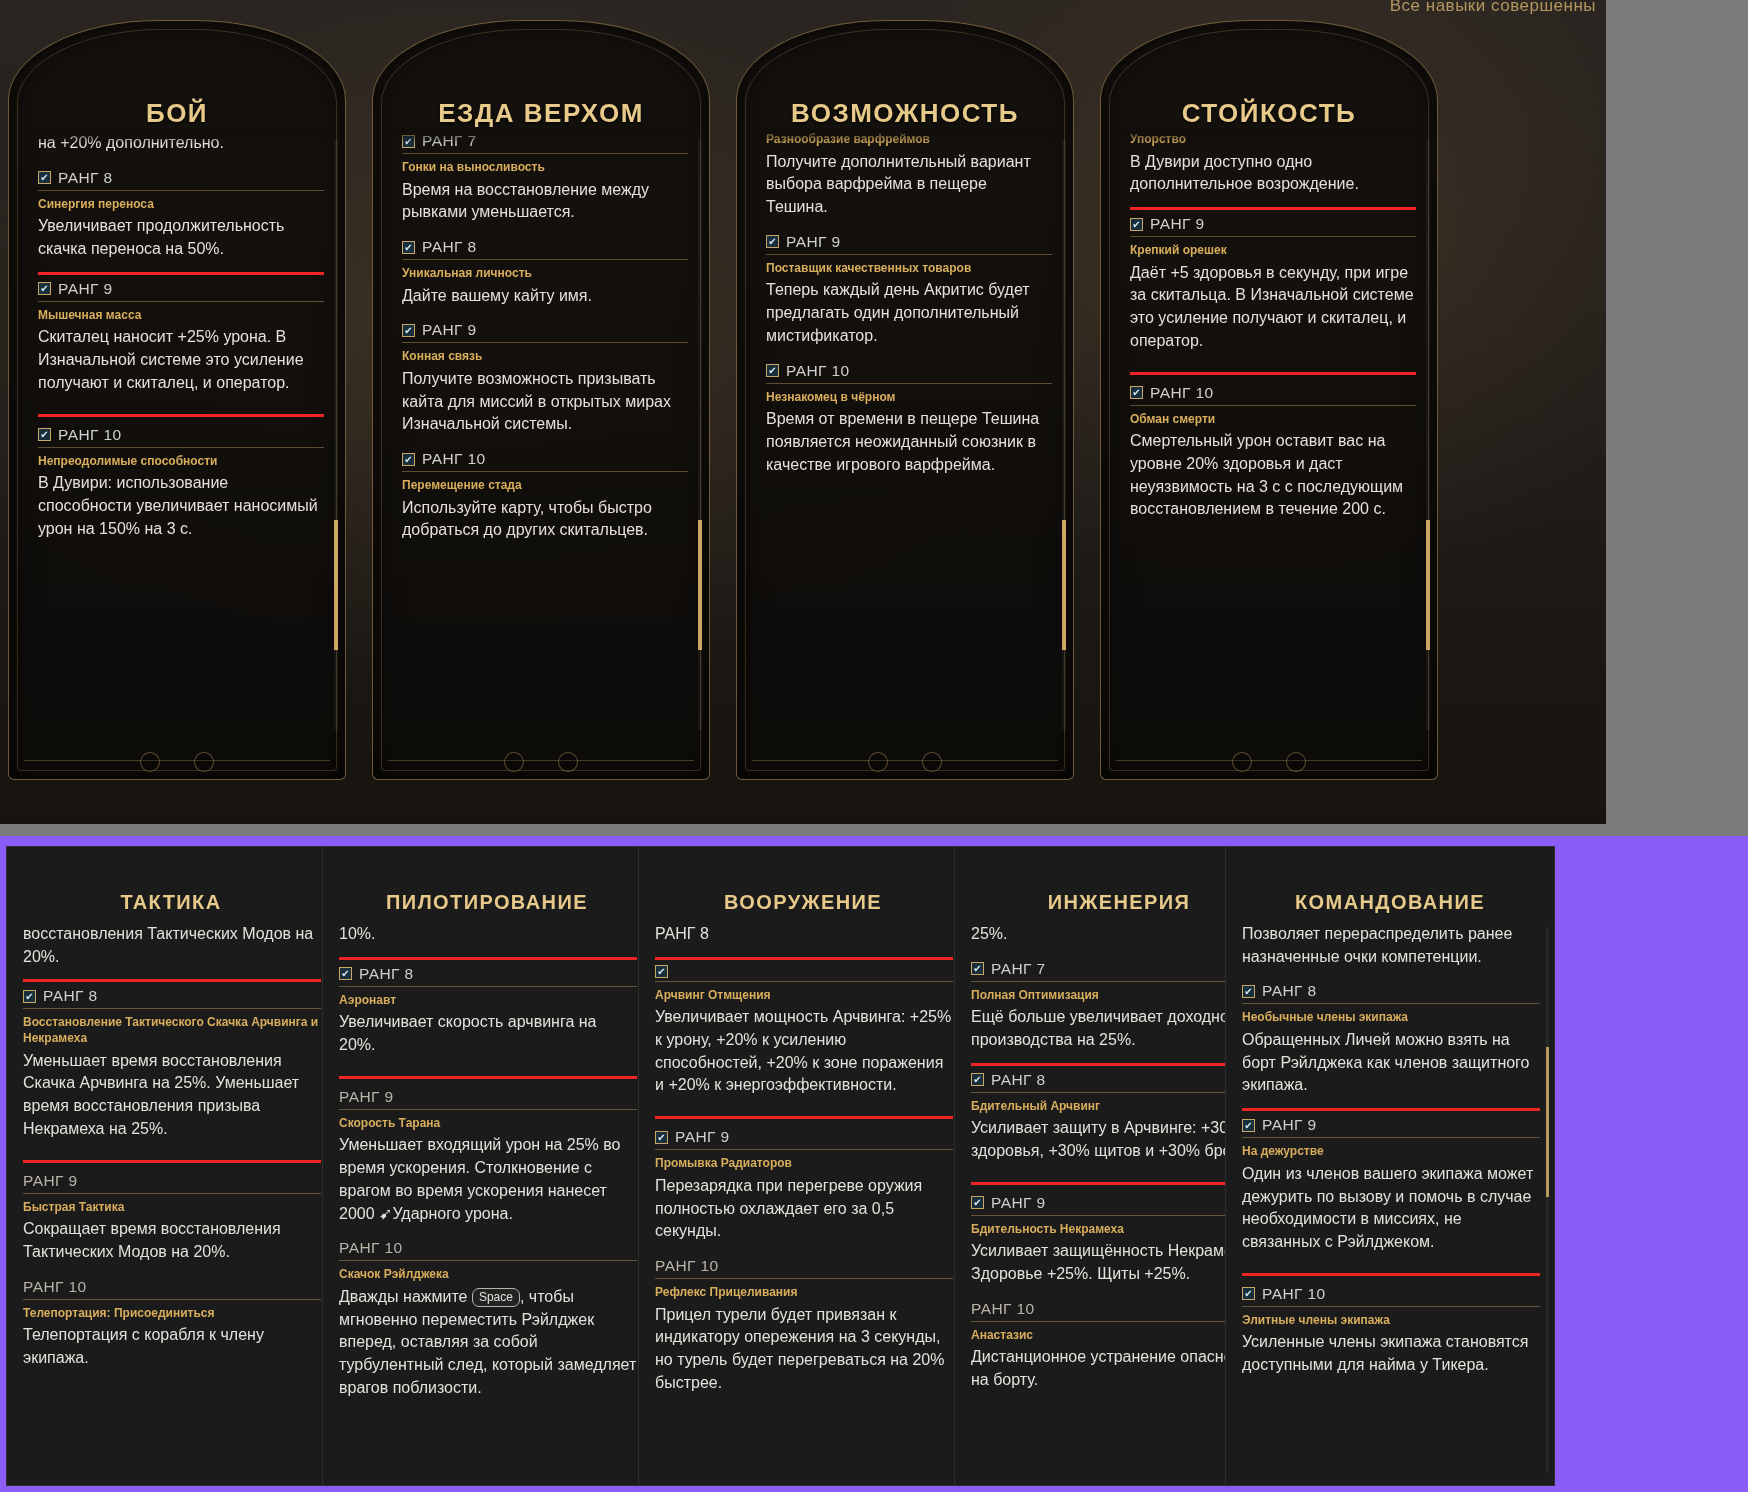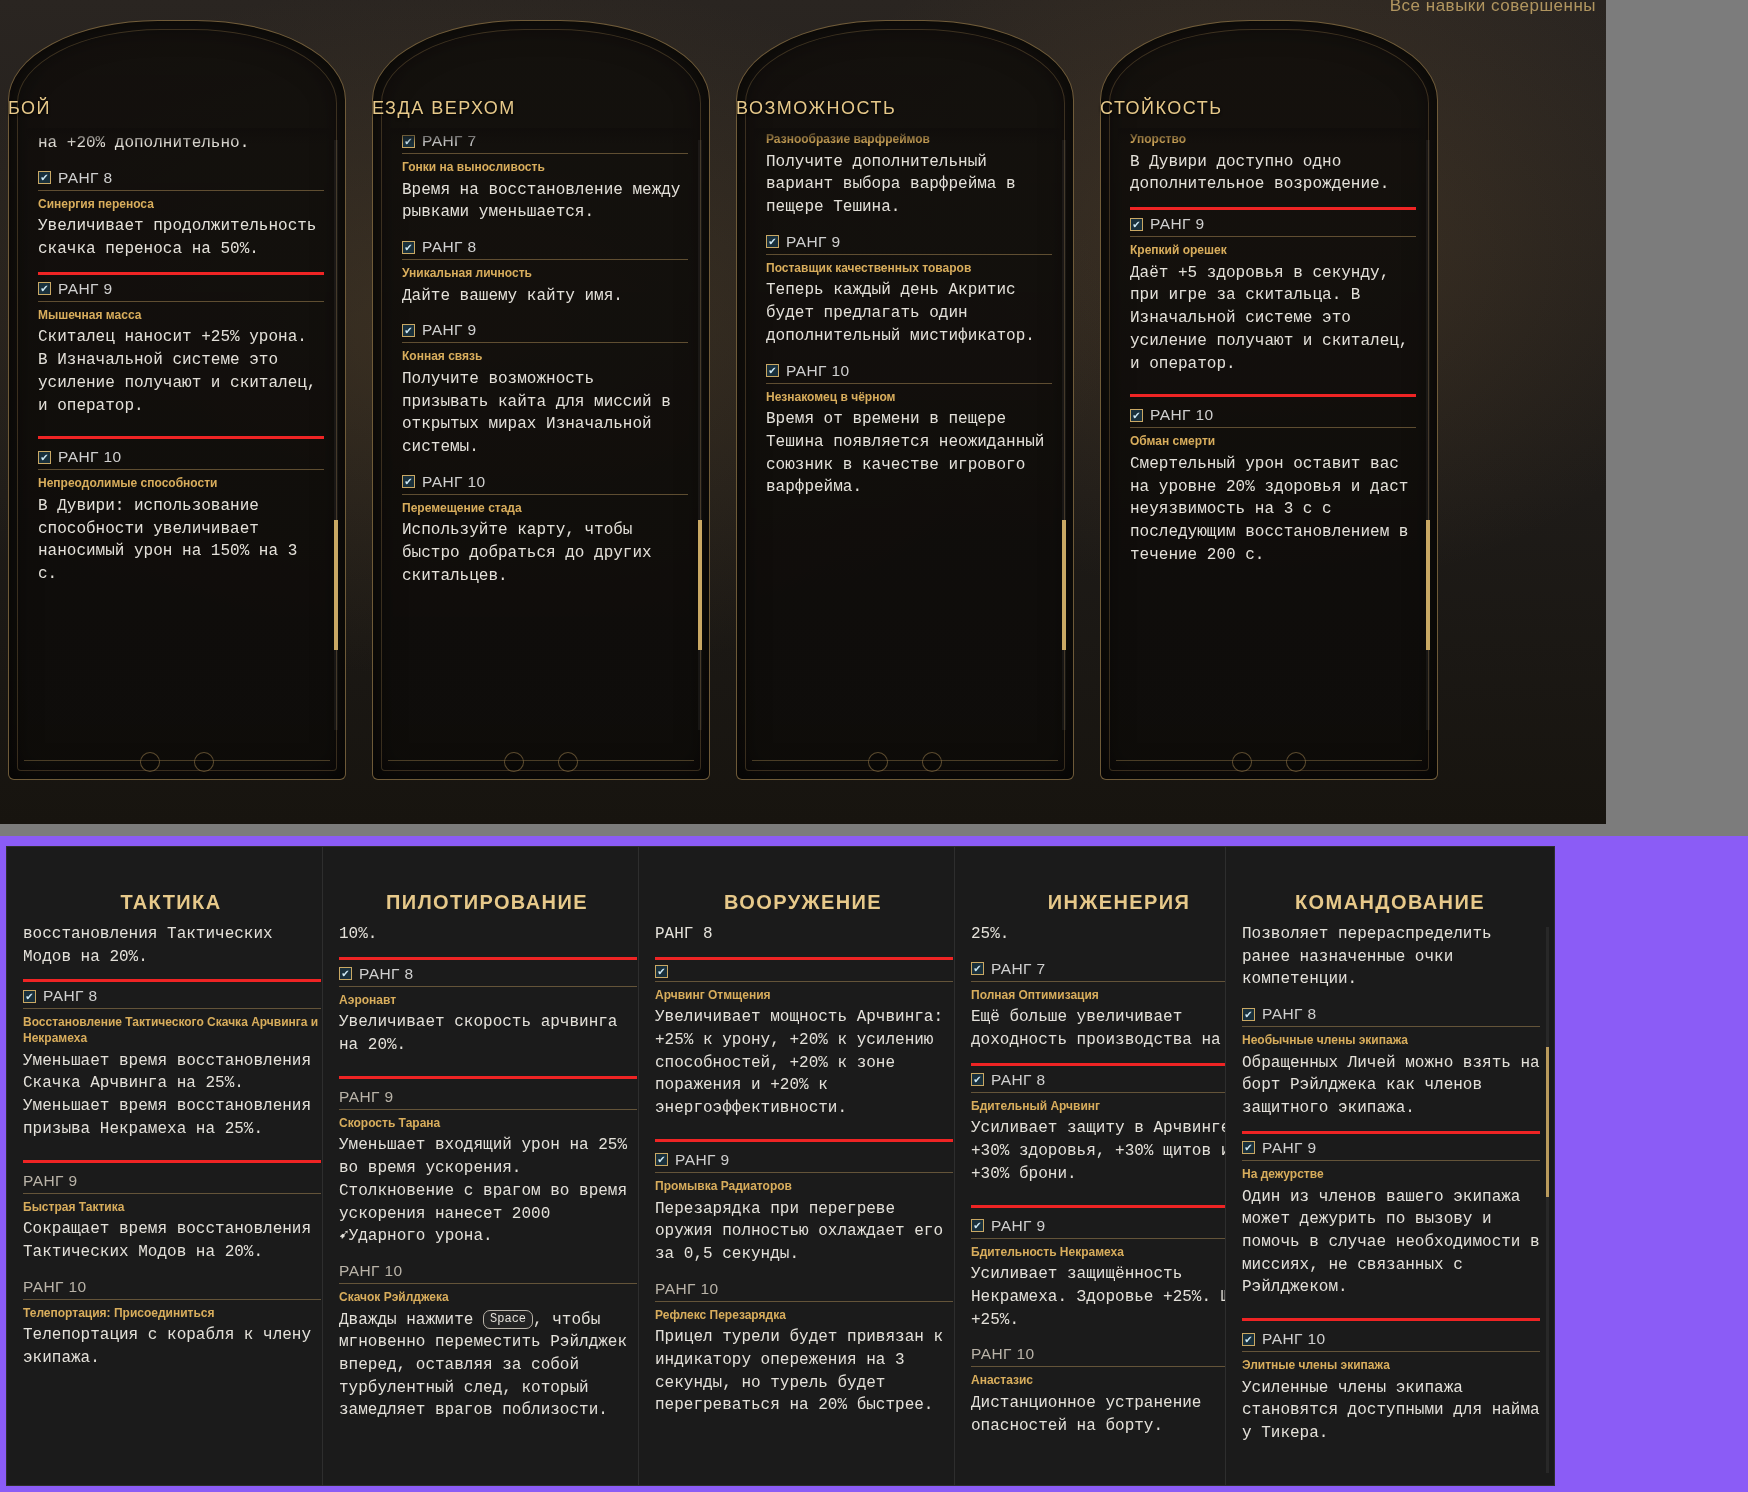--- a/index.html
+++ b/index.html
@@ -36,22 +36,22 @@
     border-radius: 150px 150px 6px 6px / 80px 80px 6px 6px;
     box-shadow: inset 0 0 30px rgba(0,0,0,.7);
   }
   .col-top .arch-in {
     position: absolute; left: 8px; top: 8px; right: 8px; bottom: 8px;
     border: 1px solid rgba(180,145,90,0.28);
     border-radius: 144px 144px 4px 4px / 74px 74px 4px 4px;
     pointer-events: none;
   }
   .col-head {
-    position: absolute; left: 0; right: 0; top: 78px; 
-    color: #e7c98a; font-size: 18px; font-weight: normal; letter-spacing: 1.5px;
+    position: absolute; left: 0; right: 0; top: 78px; text-align: center;
+    color: #e7c98a; font-size: 26px; font-weight: bold; letter-spacing: 1.5px;
     text-shadow: 0 1px 3px #000;
   }
   .col-body {
     position: absolute; left: 30px; right: 22px; top: 112px; bottom: 68px;
     overflow: hidden;
   }
   .fade-top {
     position: absolute; left: 18px; right: 14px; top: 108px; height: 16px;
     background: linear-gradient(180deg, rgba(16,13,11,0.95), rgba(16,13,11,0));
     pointer-events: none;
@@ -83,21 +83,21 @@
     padding-bottom: 3px; margin-bottom: 6px;
   }
   .chk {
     width: 13px; height: 13px; border: 1px solid #c9a864; color: #cfe9f5;
     font-size: 10px; line-height: 11px; text-align: center;
     background: #19303c; flex: none;
   }
   .rank-lbl { color: #cfcfcf; font-size: 15.5px; letter-spacing: .4px; }
   .rank-lbl.plain { color: #b9b3a8; }
   .skill-name { color: #d8ad5c; font-size: 12px; font-weight: bold; line-height: 1.3; margin-bottom: 3px; }
-  .skill-desc { color: #e4e1da; font-size: 16px; line-height: 1.42; margin-bottom: 14px; font-family: Liberation Mono, monospace; }
+  .skill-desc { color: #e4e1da; font-size: 16px; line-height: 1.42; margin-bottom: 14px; }
   .blk { position: relative; }
   .blk.hl { outline: 3px solid #ef2424; border-radius: 4px; padding: 5px 7px; margin: 0 -7px 12px -7px; }
 
   
   .bottom-panel {
     position: absolute; left: 0; top: 836px; width: 1748px; height: 656px;
     background: #8b5cf6;
     overflow: hidden;
   }
   .col-bot {
@@ -364,21 +364,21 @@
                 <span class="chk">✔</span>
                 <span class="rank-lbl">РАНГ 9</span>
               </div>
               <div class="skill-name">Промывка Радиаторов</div>
               <div class="skill-desc">Перезарядка при перегреве оружия полностью охлаждает его за 0,5 секунды.</div>
             </div>
             <div class="blk">
               <div class="rank-line">
                 <span class="rank-lbl plain">РАНГ 10</span>
               </div>
-              <div class="skill-name">Рефлекс Перезарядка</div>
+              <div class="skill-name">Рефлекс Прицеливания</div>
               <div class="skill-desc">Прицел турели будет привязан к индикатору опережения на 3 секунды, но турель будет перегреваться на 20% быстрее.</div>
             </div>
           </div>
           <div class="sb">
             <i></i>
           </div>
         </div>
         <div class="col-bot" style="left: 954px;">
           <div class="hd">ИНЖЕНЕРИЯ</div>
           <div class="bd">

